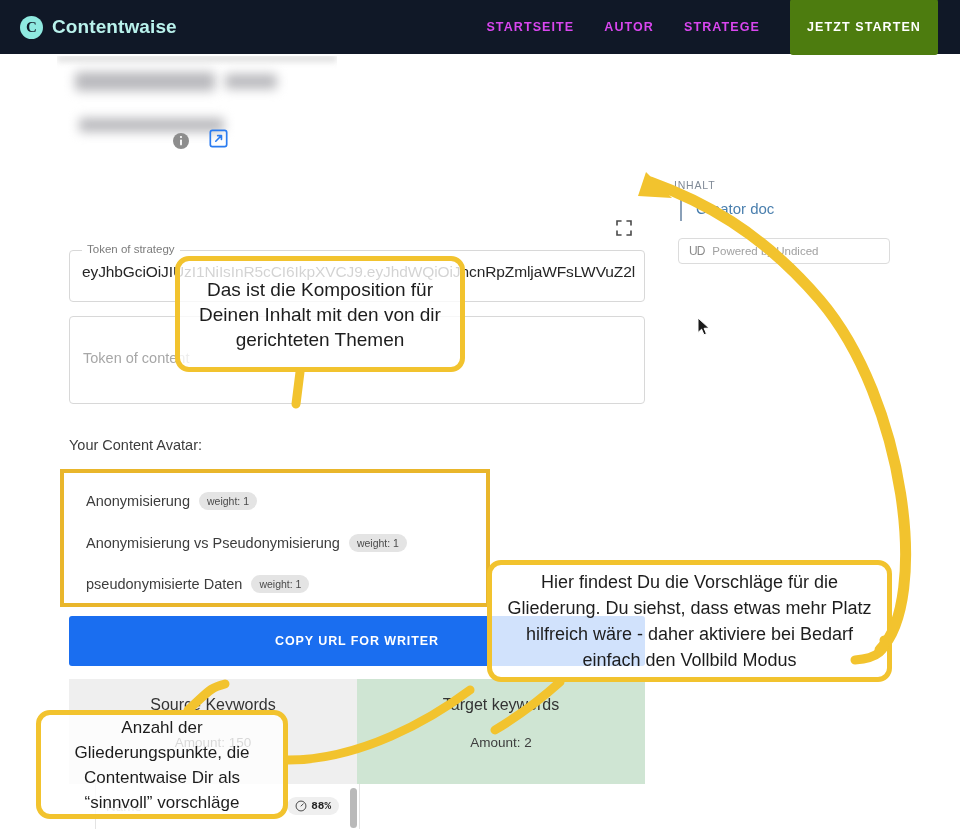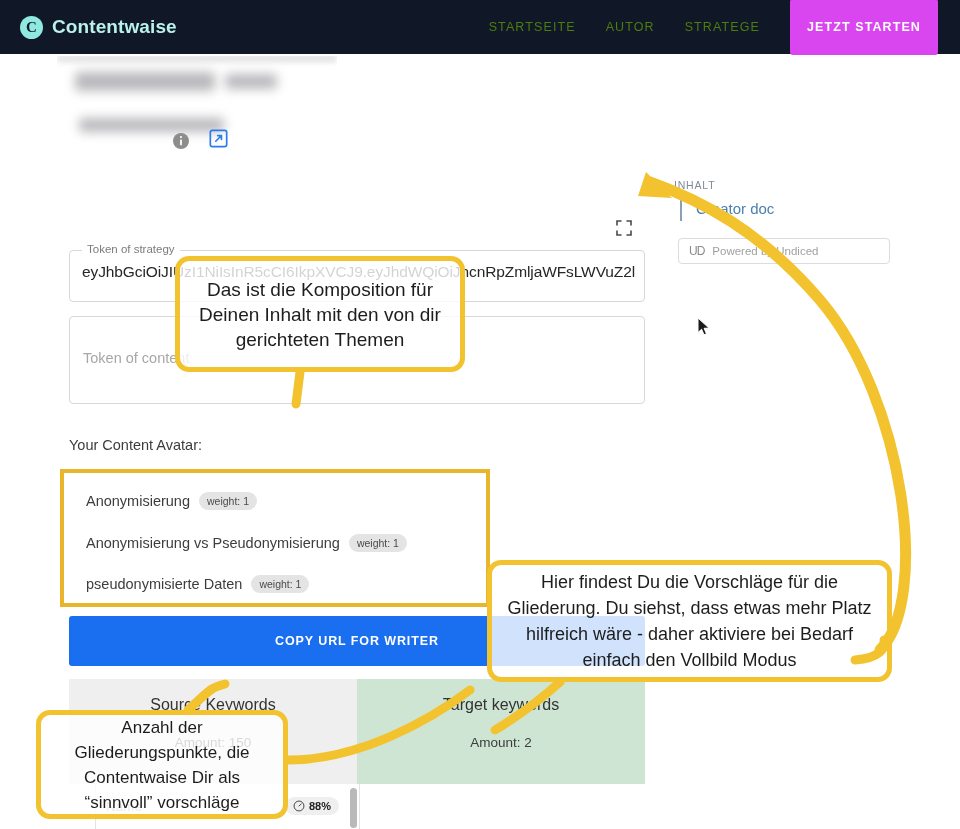--- a/index.html
+++ b/index.html
@@ -24,25 +24,25 @@
   #brand { display:flex; align-items:center; margin-left:20px; gap:9px; cursor:pointer; }
   #brand-mark {
     width:23px; height:23px; border-radius:50%;
     background:#8fe9e0; color:#101827;
     font-size:15px; font-weight:700; line-height:23px; text-align:center;
     font-family:"Liberation Serif", serif;
   }
   #brand-text { color:#b9f2ec; font-size:19px; font-weight:700; letter-spacing:.1px; }
   #navlinks { margin-left:auto; display:flex; align-items:center; gap:30px; margin-right:22px; }
   .navlink {
-    color:#4d7c0f; font-size:12.5px; letter-spacing:1.1px; font-weight:400;
+    color:#d946ef; font-size:12.5px; letter-spacing:1.1px; font-weight:700;
     text-decoration:none; cursor:pointer; white-space:nowrap;
   }
   #cta-btn {
-    background:#d946ef; color:#ffffff; border:none;
+    background:#4d7c0f; color:#ffffff; border:none;
     padding:21px 17px; border-radius:3px;
     font-size:12.5px; letter-spacing:1.1px; font-weight:600;
     font-family:"Liberation Sans", sans-serif; cursor:pointer;
     white-space:nowrap;
   }
 
   
   #app { position:absolute; left:0; top:54px; width:960px; height:775px; background:#fff; }
 
   
@@ -112,21 +112,21 @@
   #bottom-list {
     position:absolute; left:95px; top:730px; width:265px; height:99px;
     background:#fff; border:1px solid #e3e3e3; border-top:none; overflow:hidden;
   }
   .bl-row { position:absolute; left:0; width:265px; border-bottom:1px solid #e6e6e6; }
   #bl-row1 { top:0; height:49px; }
   .bl-name { position:absolute; left:10px; top:15px; font-size:13.5px; color:#9d9d9d; }
   .score-chip {
     position:absolute; right:22px; top:13px;
     display:flex; align-items:center; gap:4px;
-    background:#efefef; border-radius:10px; padding:3px 8px;
+    background:#efefef; border-radius:10px; padding:3px 8px;font-family:Liberation Mono, monospace;
   }
   .score-text { font-size:11px; font-weight:700; color:#222; }
   #bl-scroll { position:absolute; right:2px; top:4px; width:7px; height:40px; background:#b9b9b9; border-radius:4px; cursor:pointer; }
   #info-ico { position:absolute; left:172px; top:78px; }
   #ext-ico  { position:absolute; left:208px; top:74px; cursor:pointer; }
 
   
   #inhalt-label {
     position:absolute; left:674px; top:125px;
     font-size:10.5px; letter-spacing:.8px; color:#7f8996;

